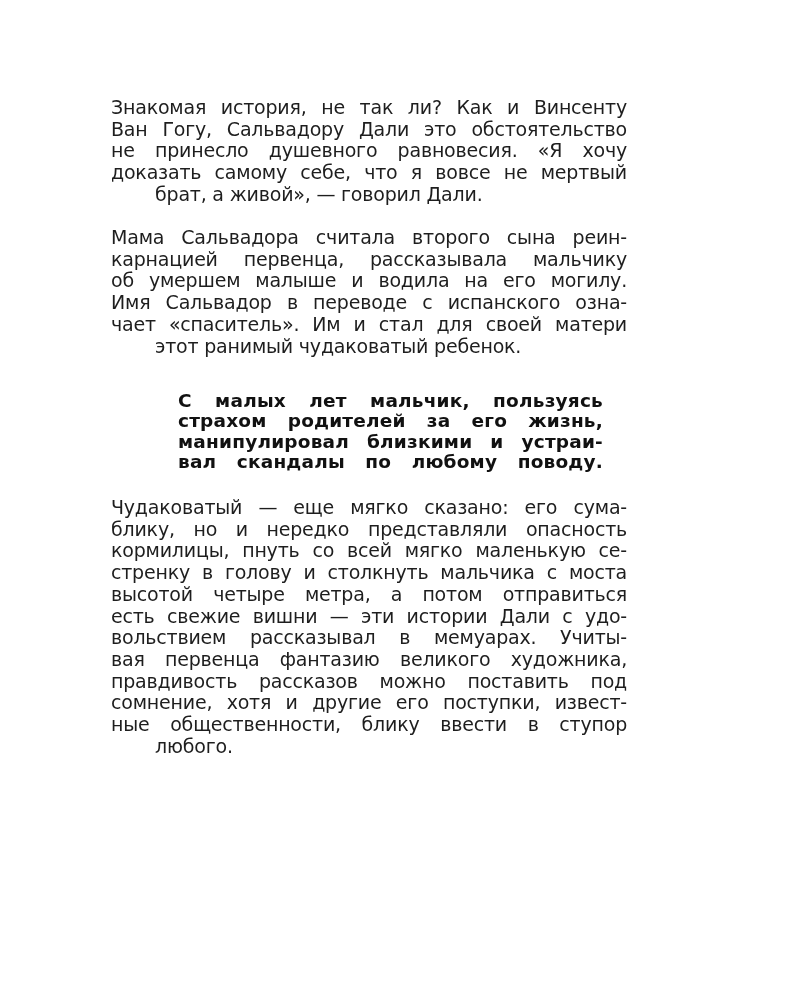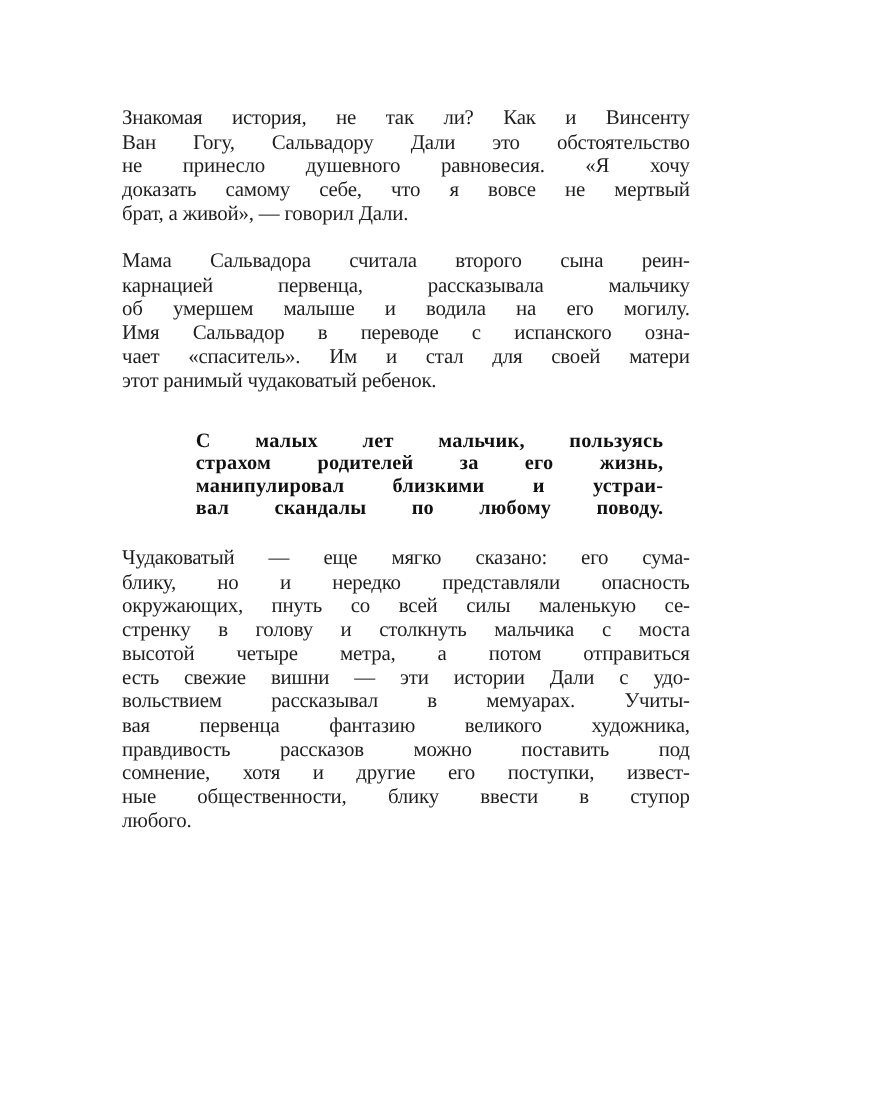--- a/index.html
+++ b/index.html
@@ -14,38 +14,38 @@
     height: 1000px;
     background: var(--background);
     font-family: "DejaVu Sans", "Liberation Sans", sans-serif;
   }
   .page {
     position: relative;
     width: 800px;
     height: 768px;
     background: var(--background);
     overflow: hidden;
-    font-family: Liberation Serif, serif;
   }
   .para {
     position: absolute;
     left: 111px;
     width: 516px;
     font-size: 19px;
     line-height: 21.7px;
     letter-spacing: -0.2px;
     color: var(--text);
   }
   .para .line {
     text-align: justify;
     text-align-last: justify;
   }
   .para .line.last {
     text-align: center;
     text-align-last: left;
+    margin-left: 44px;
   }
   .pull-quote {
     position: absolute;
     left: 178px;
     top: 391px;
     width: 425px;
     font-size: 18.5px;
     font-weight: bold;
     line-height: 20.4px;
     letter-spacing: 0.2px;
@@ -105,21 +105,21 @@
   <div class="pull-quote">
       <div class="line">С малых лет мальчик, пользуясь</div>
       <div class="line">страхом родителей за его жизнь,</div>
       <div class="line">манипулировал близкими и устраи-</div>
       <div class="line last">вал скандалы по любому поводу.</div>
     </div>
 
   <div class="para" id="p3">
       <div class="line">Чудаковатый — еще мягко сказано: его сума-</div>
       <div class="line">блику, но и нередко представляли опасность</div>
-      <div class="line">окружающих, пнуть со всей силы маленькую се-</div>
+      <div class="line">кормилицы, пнуть со всей мягко маленькую се-</div>
       <div class="line">стренку в голову и столкнуть мальчика с моста</div>
       <div class="line">высотой четыре метра, а потом отправиться</div>
       <div class="line">есть свежие вишни — эти истории Дали с удо-</div>
       <div class="line">вольствием рассказывал в мемуарах. Учиты-</div>
       <div class="line">вая первенца фантазию великого художника,</div>
       <div class="line">правдивость рассказов можно поставить под</div>
       <div class="line">сомнение, хотя и другие его поступки, извест-</div>
       <div class="line">ные общественности, блику ввести в ступор</div>
       <div class="line last">любого.</div>
     </div>

